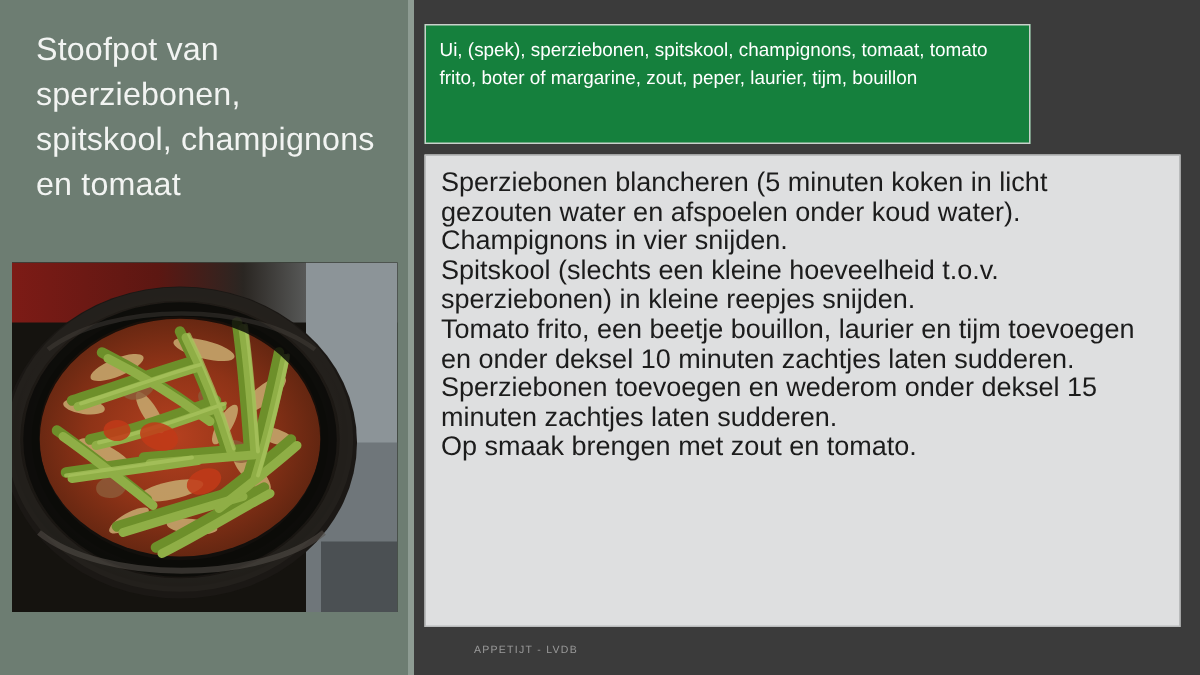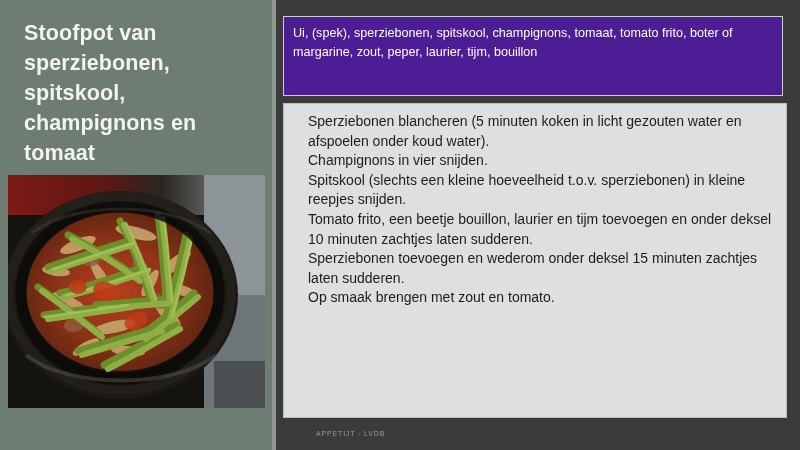--- a/index.html
+++ b/index.html
@@ -19,54 +19,54 @@
   }
   .left-panel-edge{
     position:absolute;left:272px;top:0;width:4px;height:450px;
     background:#8e9c93;
   }
   .slide-title{
     position:absolute;left:24px;top:18px;width:230px;
     color:#f2f4f2;
     font-size:21.5px;
     line-height:30px;
-    font-weight:700;
+    font-weight:400;
     letter-spacing:.1px;
     white-space:pre-line;
   }
   .photo{
     position:absolute;left:8px;top:175px;width:257px;height:233px;
     overflow:hidden;
     background:#14120f;
   }
   .photo svg{display:block;width:100%;height:100%;}
 
   
   .ingredients-box{
-    position:absolute;left:283px;top:16px;width:500px;height:80px;
-    background:#4c1d95;
+    position:absolute;left:283px;top:16px;width:404px;height:80px;
+    background:#15803d;
     border:1px solid #c9d0cb;
     box-sizing:border-box;
   }
   .ingredients-text{
     position:absolute;left:9px;top:7px;right:9px;
     color:#ffffff;
     font-size:12.6px;
     line-height:19px;
   }
   .instructions-box{
     position:absolute;left:283px;top:103px;width:504px;height:315px;
     background:#dedfe0;
     border:1px solid #b9bbbc;
     box-sizing:border-box;
   }
   .instructions-text{
-    position:absolute;left:24px;top:8px;right:10px;
+    position:absolute;left:10px;top:8px;right:10px;
     color:#1c1c1c;
-    font-size:14px;
+    font-size:18px;
     line-height:19.6px;
   }
   .instructions-text p{margin:0;}
   .footer{
     position:absolute;left:316px;top:430px;
     color:#9a9a9a;
     font-size:7px;
     letter-spacing:.85px;
     font-weight:400;
   }

